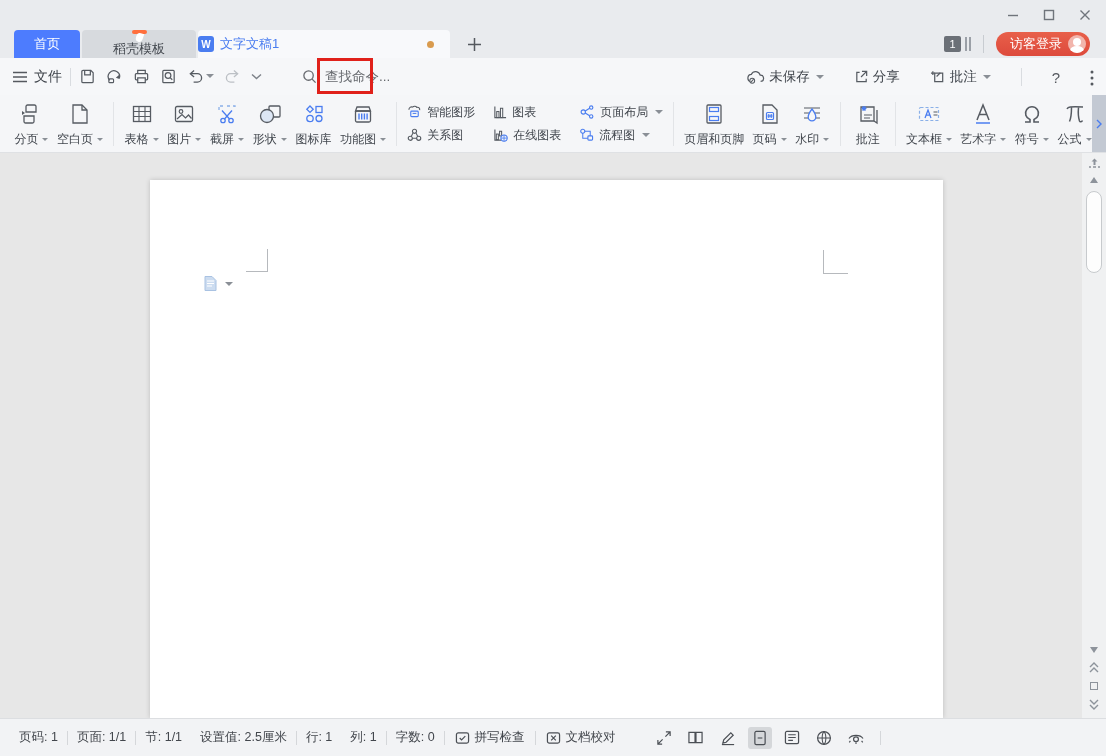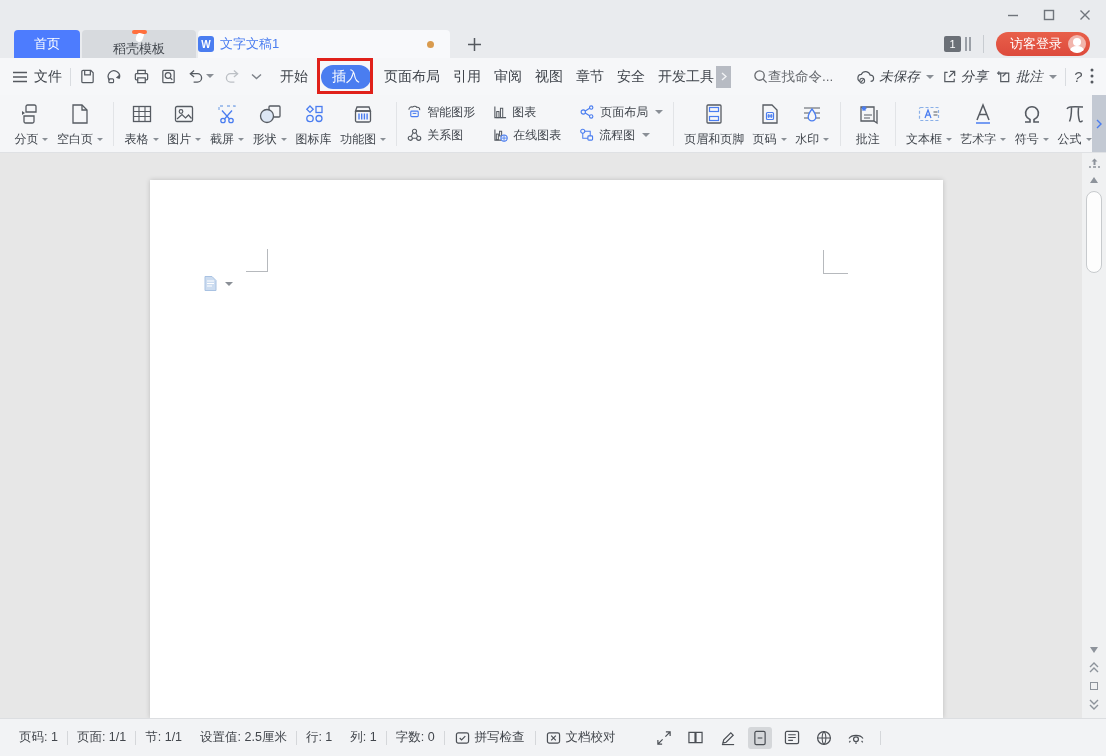--- a/index.html
+++ b/index.html
@@ -36,22 +36,22 @@
   .mb-left { display:flex; align-items:flex-start; width:268px; flex:0 0 auto; gap:8px; }
   .file-btn { display:flex; align-items:center; gap:6px; font-size:14px; cursor:pointer; }
   .vdiv { width:1px; height:18px; background:#d9dce0; }
   .qat { display:flex; align-items:center; gap:10px; }
   .qat .icon-btn { display:flex; align-items:center; cursor:pointer; }
   .menus { display:flex; align-items:center; gap:13px; font-size:14px; }
   .menu-item { cursor:pointer; white-space:nowrap; }
   .menu-item.active-pill { background:#4a7df0; color:#fff; padding:3px 11px; border-radius:13px; }
   .devtools-wrap { display:flex; align-items:center; gap:2px; }
   .gray-expand { width:15px; height:22px; background:#b7bbc3; display:flex; align-items:center; justify-content:center; cursor:pointer; }
-  .mb-search { display:flex; align-items:center; gap:0; margin-left:22px; color:#66696e; cursor:pointer; font-size:13.5px; white-space:nowrap; }
-  .mb-right { margin-left:auto; display:flex; align-items:flex-start; gap:8px; white-space:nowrap;font-style:italic; }
+  .mb-search { display:flex; align-items:center; gap:8px; margin-left:22px; color:#66696e; cursor:pointer; font-size:13.5px; white-space:nowrap; }
+  .mb-right { margin-left:auto; display:flex; align-items:flex-end; gap:30px; white-space:nowrap; }
   .mb-tool { display:flex; align-items:center; gap:4px; cursor:pointer; font-size:13.5px; }
   .caret { width:0; height:0; border-left:4px solid transparent; border-right:4px solid transparent; border-top:4px solid #8a8f96; display:inline-block; margin-left:2px; }
   .help-q { font-size:15px; color:#55595f; cursor:pointer; }
 
   
   .red-annotation { position:absolute; left:317px; top:58px; width:56px; height:36px; border:3px solid #e0211a; z-index:60; pointer-events:none; }
 
   
   .ribbon { position:absolute; left:0; top:95px; width:1106px; height:58px; background:#f5f6f8; border-bottom:1px solid #dfe1e4; display:flex; align-items:center; padding:0 10px; }
   .rb-big { display:flex; flex-direction:column; align-items:center; justify-content:center; gap:5px; padding:0 5px; min-width:42px; cursor:pointer; }
@@ -204,38 +204,20 @@
             </svg>
         </span>
         <span class="icon-btn">
           <svg width="11" height="7" viewBox="0 0 11 7">
               <path d="M1 1.5 L5.5 5.5 L10 1.5" fill="none" stroke="#7d8289" stroke-width="1.4"></path>
             </svg>
         </span>
       </div>
     </div>
 
-    <div class="menus">
-      <span class="menu-item">开始</span>
-      <span class="menu-item active-pill">插入</span>
-      <span class="menu-item">页面布局</span>
-      <span class="menu-item">引用</span>
-      <span class="menu-item">审阅</span>
-      <span class="menu-item">视图</span>
-      <span class="menu-item">章节</span>
-      <span class="menu-item">安全</span>
-      <span class="devtools-wrap">
-        <span class="menu-item">开发工具</span>
-        <span class="gray-expand">
-          <svg width="6" height="9" viewBox="0 0 6 9">
-              <path d="M1 1 L5 4.5 L1 8" fill="none" stroke="#f2f3f5" stroke-width="1.4"></path>
-            </svg>
-        </span>
-      </span>
-    </div>
 
     <div class="mb-search">
       <svg width="15" height="15" viewBox="0 0 16 16">
           <circle cx="7" cy="7" r="5" fill="none" stroke="#66696e" stroke-width="1.4"></circle>
           <path d="M10.8 10.8 L14.5 14.5" stroke="#66696e" stroke-width="1.4"></path>
         </svg>
       <span>查找命令...</span>
     </div>
 
     <div class="mb-right">

